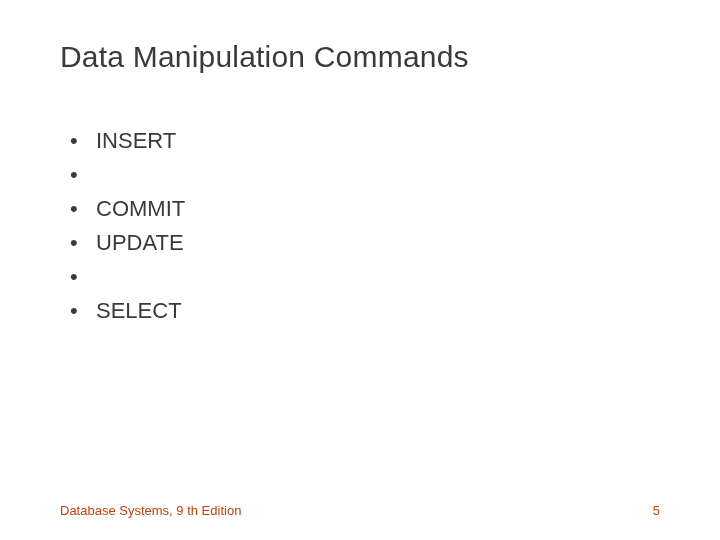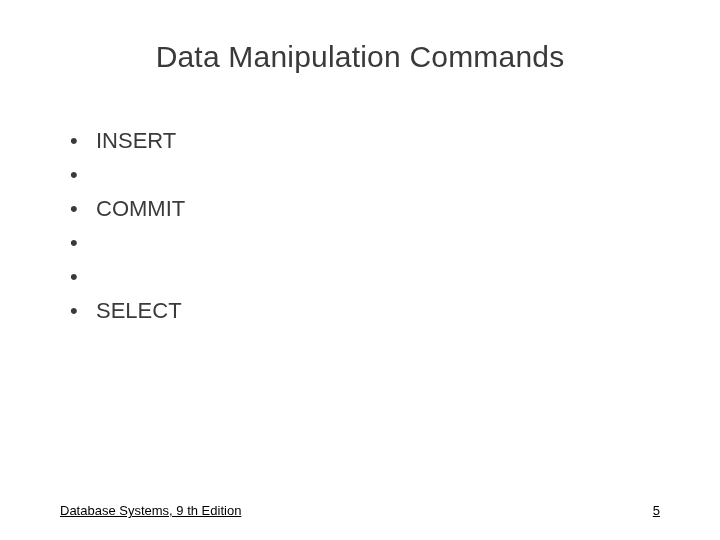--- a/index.html
+++ b/index.html
@@ -14,21 +14,20 @@
     }
     .slide {
       width: 100%;
       height: 100%;
       padding: 30px 60px 40px 60px;
       position: relative;
     }
     .title {
       font-size: 30px;
       font-weight: 400;
-      text-align: center;
       margin-top: 10px;
       margin-bottom: 50px;
       color: #3a3a3a;
       letter-spacing: 0.2px;
     }
     .bullet-list {
       list-style: none;
       margin-left: 10px;
     }
     .bullet-list li {
@@ -47,22 +46,21 @@
     }
     .footer {
       position: absolute;
       bottom: 22px;
       left: 60px;
       right: 60px;
       display: flex;
       justify-content: space-between;
       align-items: baseline;
       font-size: 13px;
-      color: #000000;
-      text-decoration: underline;
+      color: #c2410c;
     }
   </style>
 </head>
 <body>
 
 <div class="slide">
   <h1 class="title">Data Manipulation Commands</h1>
 
   <ul class="bullet-list">
     <li>
@@ -71,20 +69,21 @@
     </li>
     <li>
       <span class="bullet">•</span>
     </li>
     <li>
       <span class="bullet">•</span>
       <span>COMMIT</span>
     </li>
     <li>
       <span class="bullet">•</span>
+      <span>UPDATE</span>
     </li>
     <li>
       <span class="bullet">•</span>
     </li>
     <li>
       <span class="bullet">•</span>
       <span>SELECT</span>
     </li>
   </ul>
 

